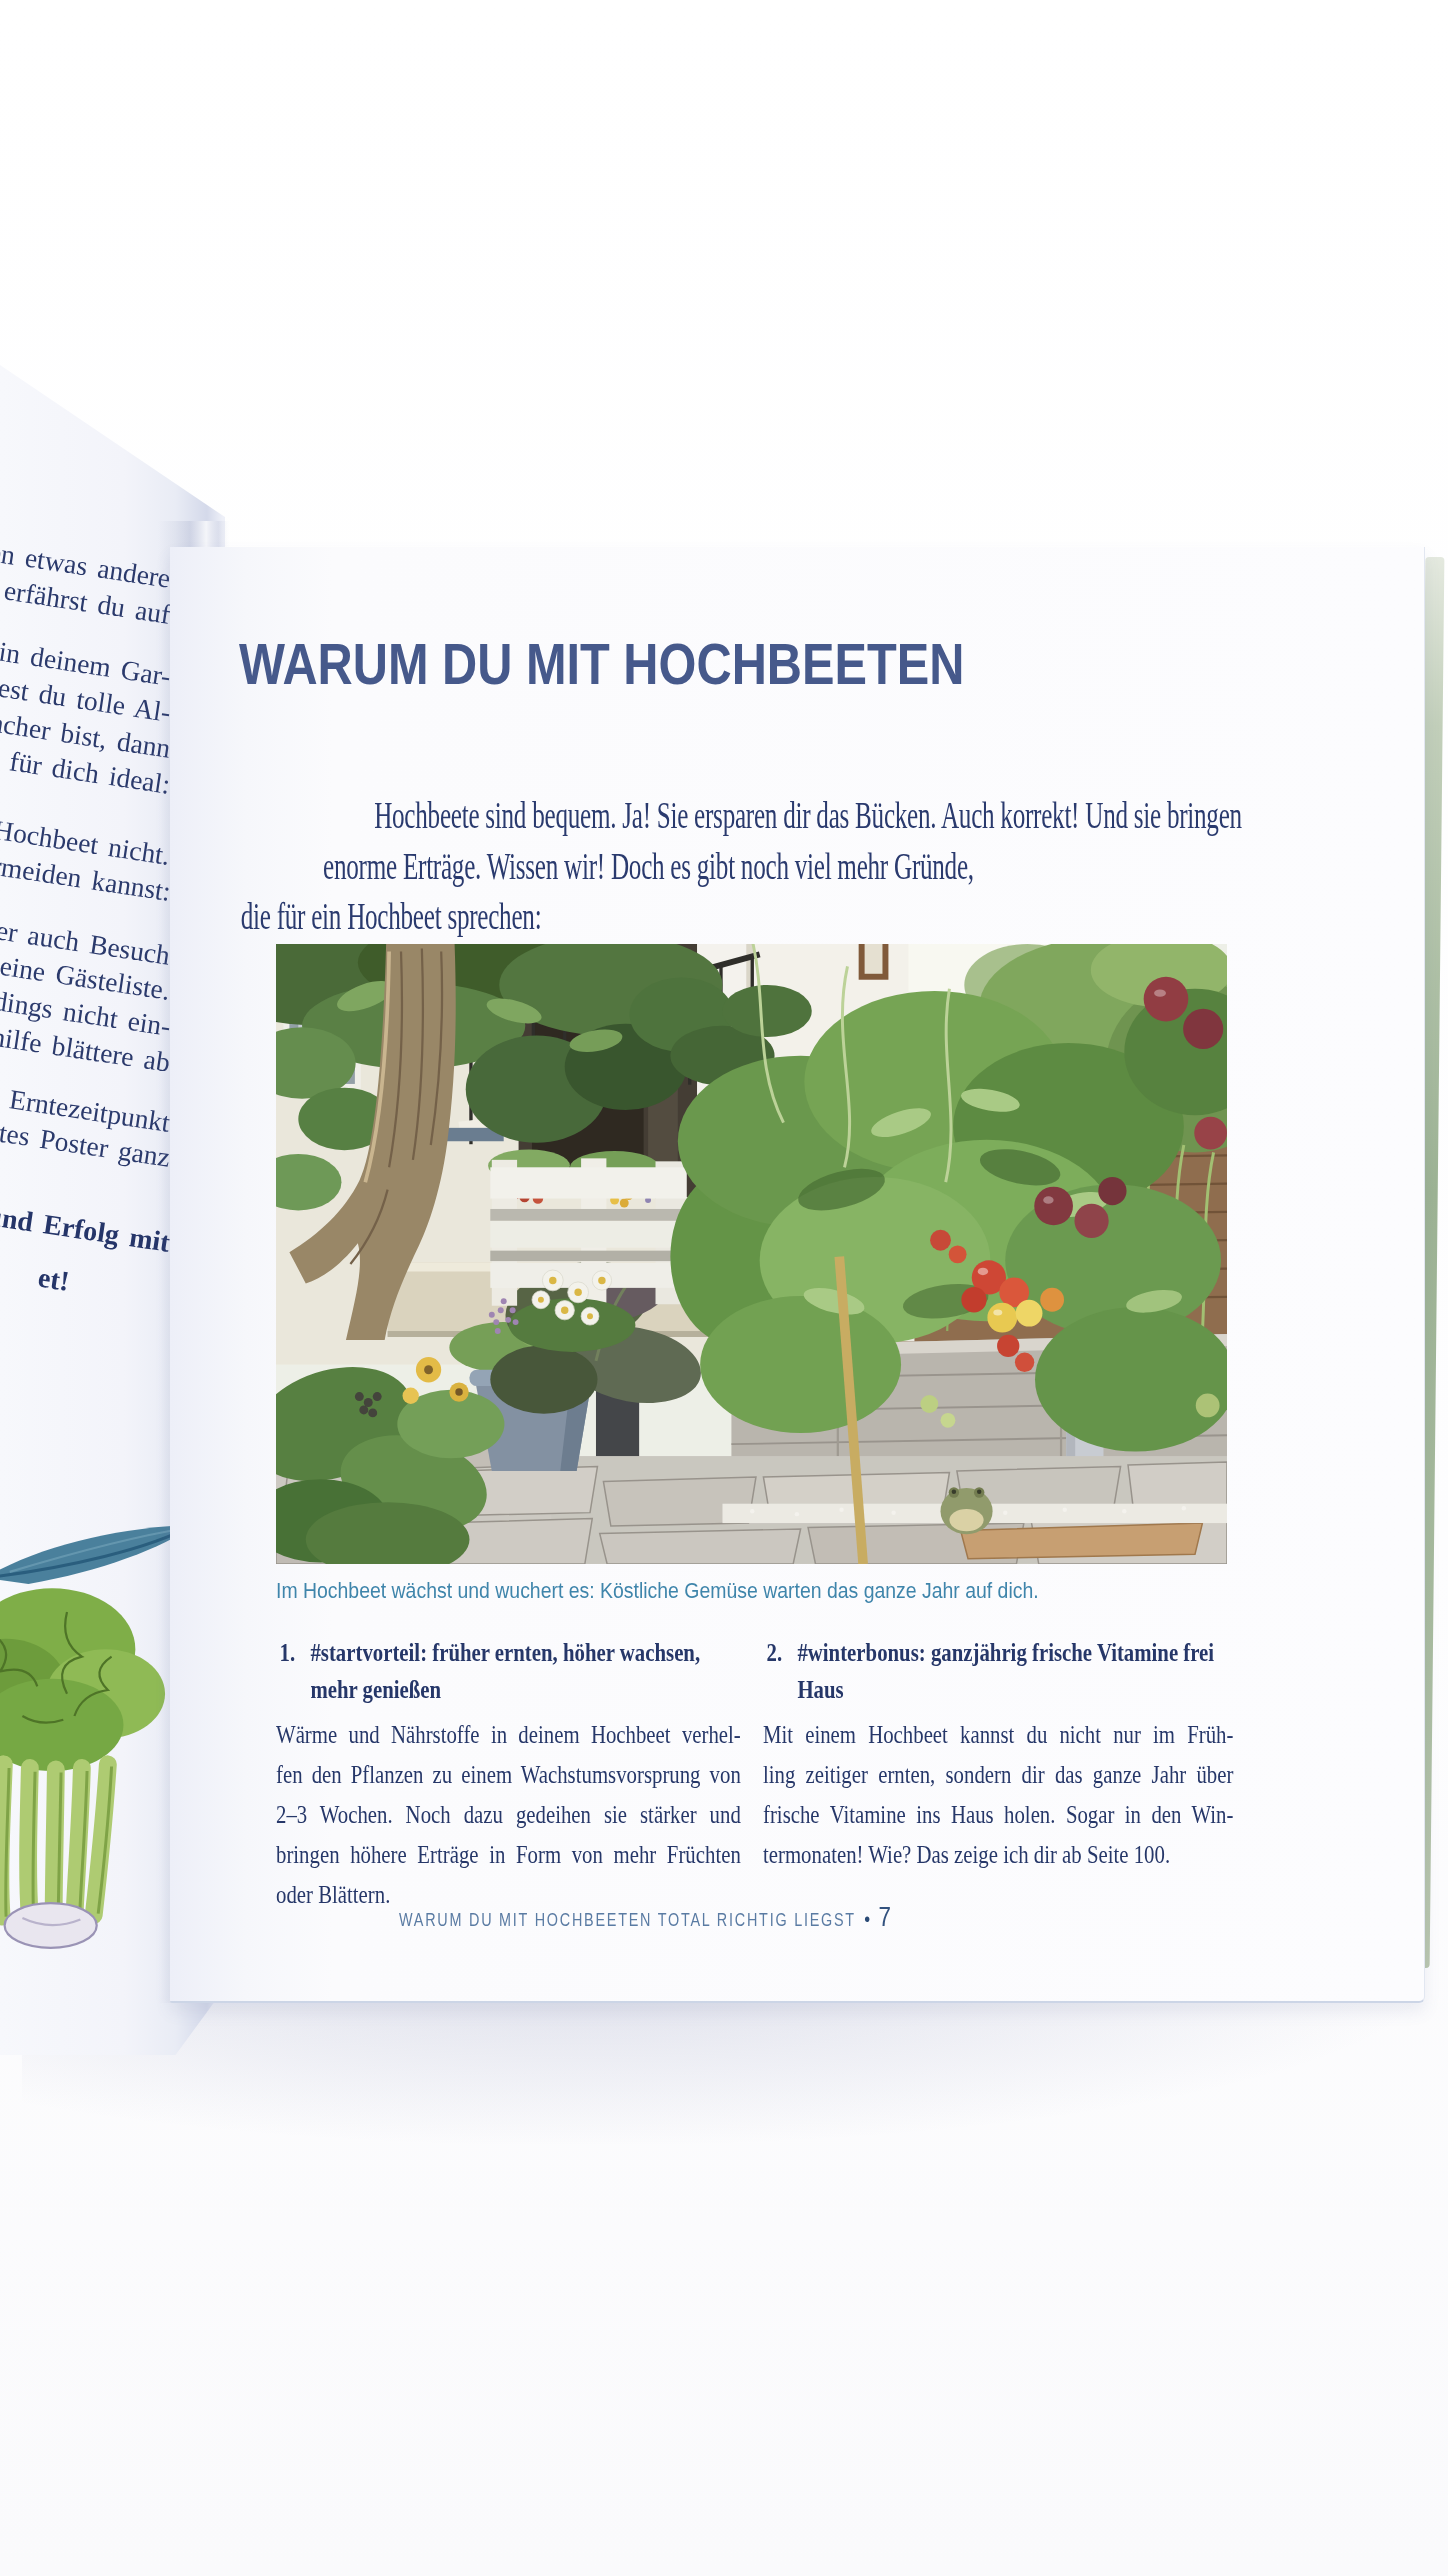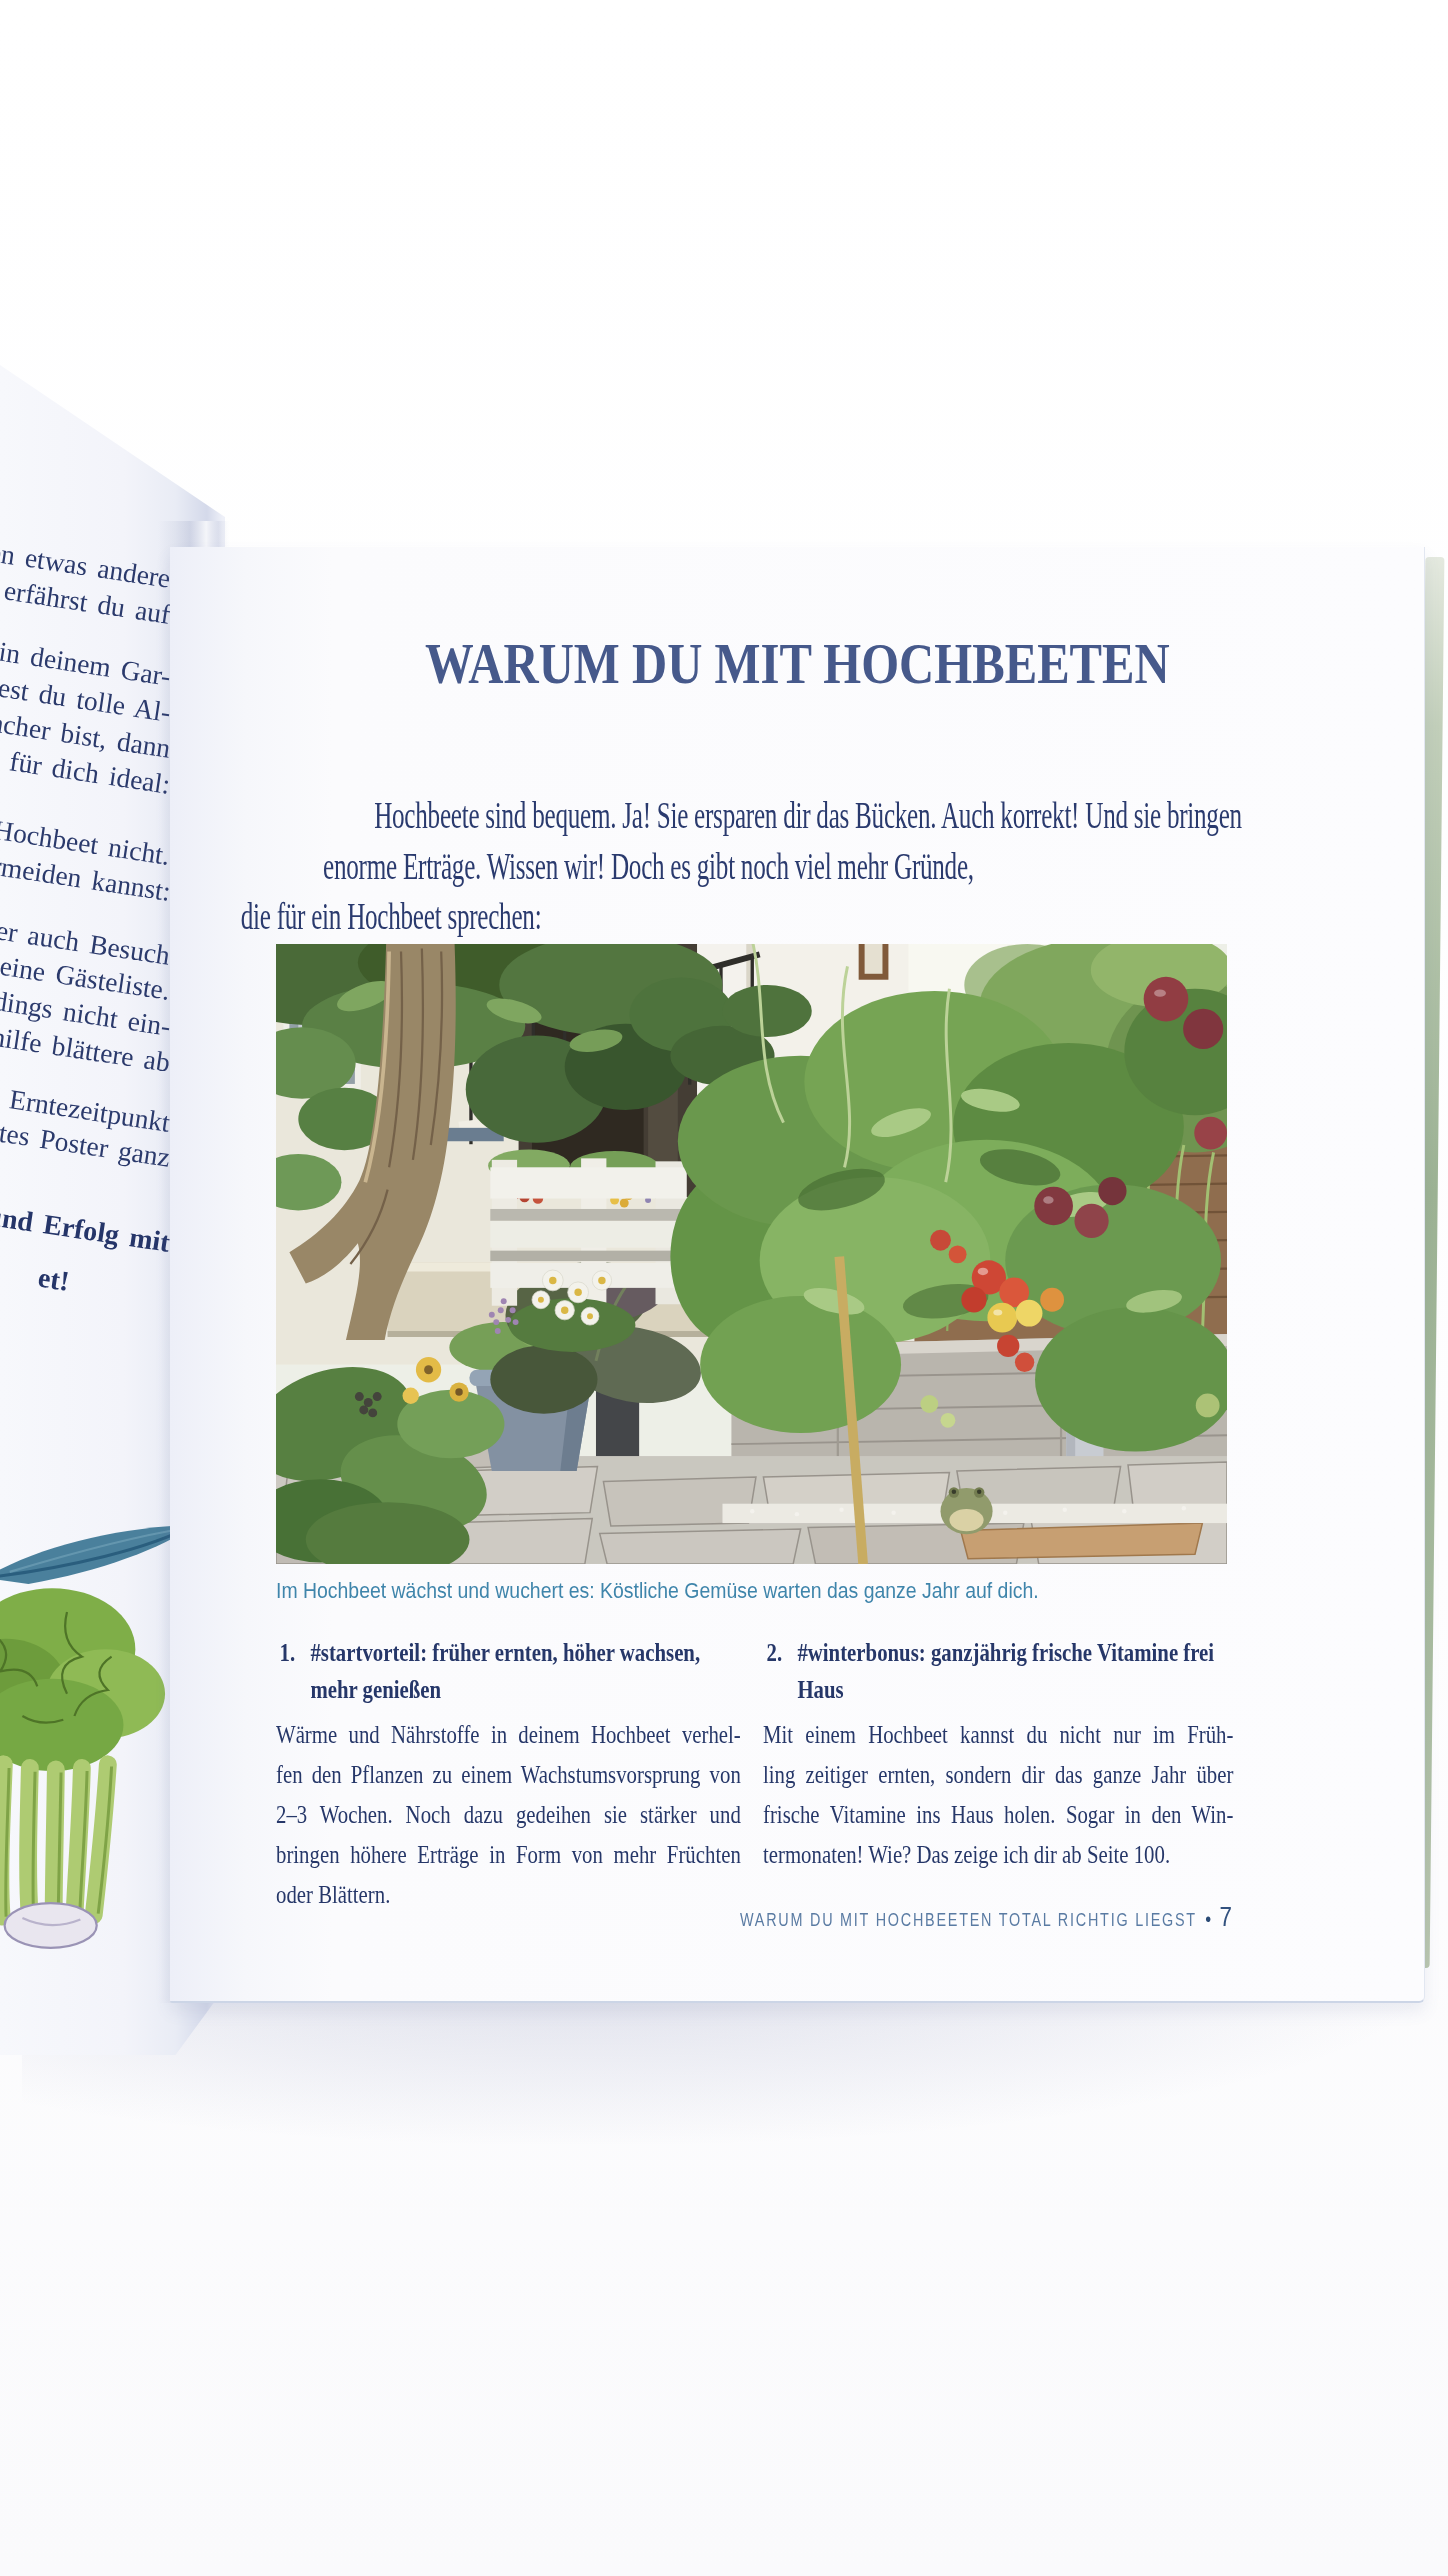--- a/index.html
+++ b/index.html
@@ -23,42 +23,42 @@
   .lp-bold{font-weight:bold;font-size:28px;color:#253569;}
   
   .gutter{position:absolute;left:158px;top:521px;width:71px;height:1482px;
     background:linear-gradient(90deg,rgba(120,130,170,0) 0%,rgba(120,130,170,0.16) 45%,rgba(255,255,255,0.75) 68%,rgba(120,130,170,0.10) 85%,rgba(120,130,170,0) 100%);}
   
   .right-page{position:absolute;left:170px;top:547px;width:1254px;height:1454px;
     background:linear-gradient(90deg,#edeff8 0%,#f6f7fb 6%,#fbfbfd 13%,#fcfcfe 100%);
     border-bottom:2.2px solid #ccd5e6;border-right:1.5px solid #e2e7f1;
     border-radius:0 0 6px 2.2px;
     box-shadow:0 9px 16.4px rgba(90,100,150,0.10);}
-  .title-line{position:absolute;left:0;width:100%;text-align:center;
-    font-family:Liberation Serif, serif;font-weight:700;font-size:58px;
+  .title-line{position:absolute;left:0;width:100%;text-align:left;
+    font-family:Liberation Sans, sans-serif;font-weight:700;font-size:58px;
     color:#46598b;white-space:nowrap;}
   .title-line>span{display:inline-block;transform:scaleX(0.84);}
   .intro-line{position:absolute;left:0;width:100%;text-align:left;white-space:nowrap;
     font-size:37px;color:#2a3a6e;letter-spacing:-0.4px;}
   .intro-line>span{display:inline-block;transform:scaleX(0.68);}
   .photo{position:absolute;left:106px;top:397px;width:951px;height:620px;overflow:hidden;}
   .photo svg{display:block;width:100%;height:100%;}
   .caption{position:absolute;left:106px;top:1031px;white-space:nowrap;
     font-family:"Liberation Sans",sans-serif;font-size:21.6px;color:#3f85ab;
     transform:scaleX(0.9);transform-origin:left top;}
   .col{position:absolute;top:1087px;transform:scaleX(0.8);transform-origin:left top;
     color:#263769;}
   .col1{left:106px;width:581px;}
   .col2{left:593px;width:588px;}
   .item-head{position:relative;padding-left:43px;font-weight:bold;font-size:26px;line-height:37px;}
   .item-num{position:absolute;left:4.5px;top:0;}
   .item-body{margin-top:6.7px;font-size:26px;line-height:40px;}
   .jline{text-align:justify;text-align-last:justify;}
   .jlast{text-align:justify;text-align-last:left;}
-  .footer{position:absolute;left:106px;width:956px;top:1354px;text-align:right;white-space:nowrap;}
+  .footer{position:absolute;left:106px;width:956px;top:1354px;white-space:nowrap;}
   .footer-inner{display:inline-block;transform:scaleX(0.8);transform-origin:100% 50%;}
   .run-title{font-family:"Liberation Sans",sans-serif;font-size:18px;letter-spacing:2.2px;color:#5a7ba3;}
   .footer-dot{font-family:"Liberation Sans",sans-serif;font-size:21px;color:#2a4a75;margin:0 10.4px;}
   .page-num{font-family:"Liberation Sans",sans-serif;font-size:28px;color:#33527f;}
   
   .feather{position:absolute;left:-21px;top:1158px;width:223px;height:64px;transform:rotate(-4deg);}
   .celery{position:absolute;left:-37px;top:1217px;width:208px;height:372px;}
 </style>
 </head>
 <body>

